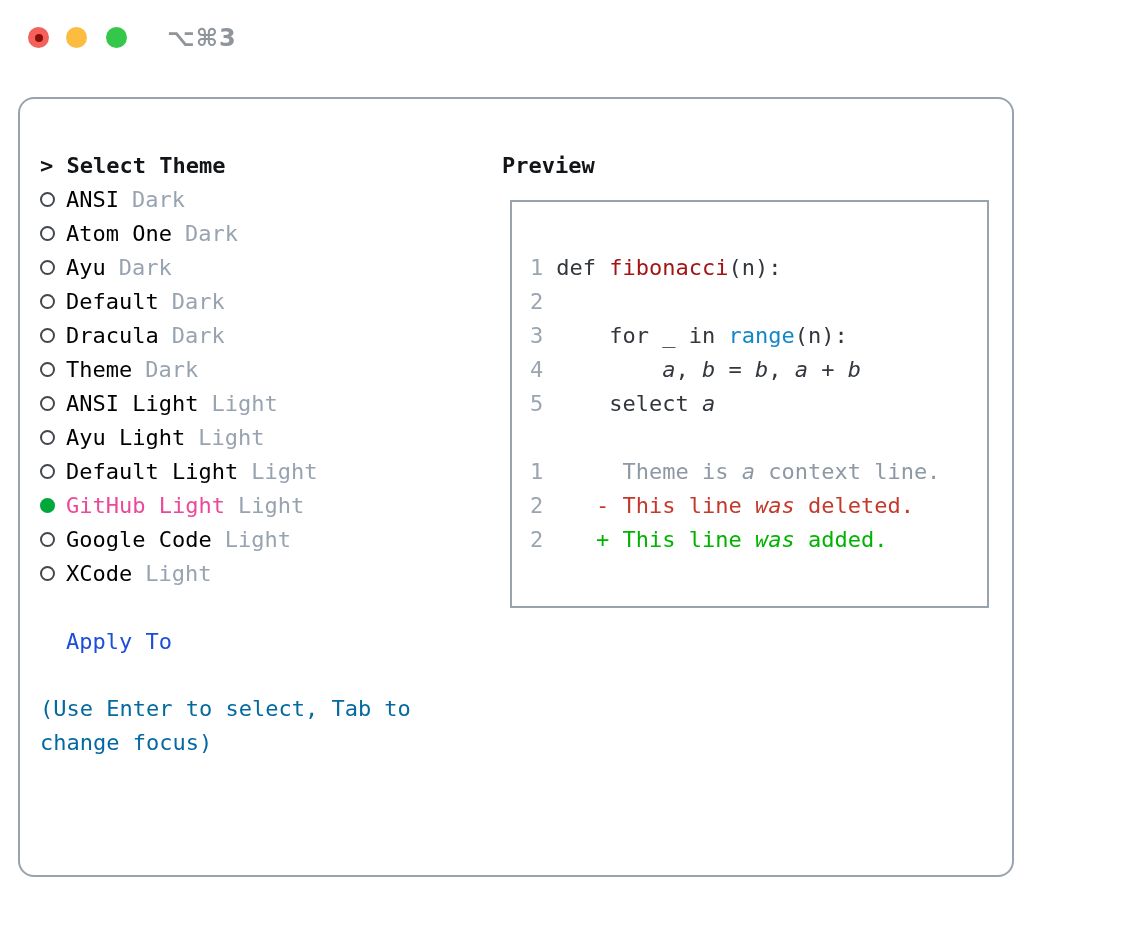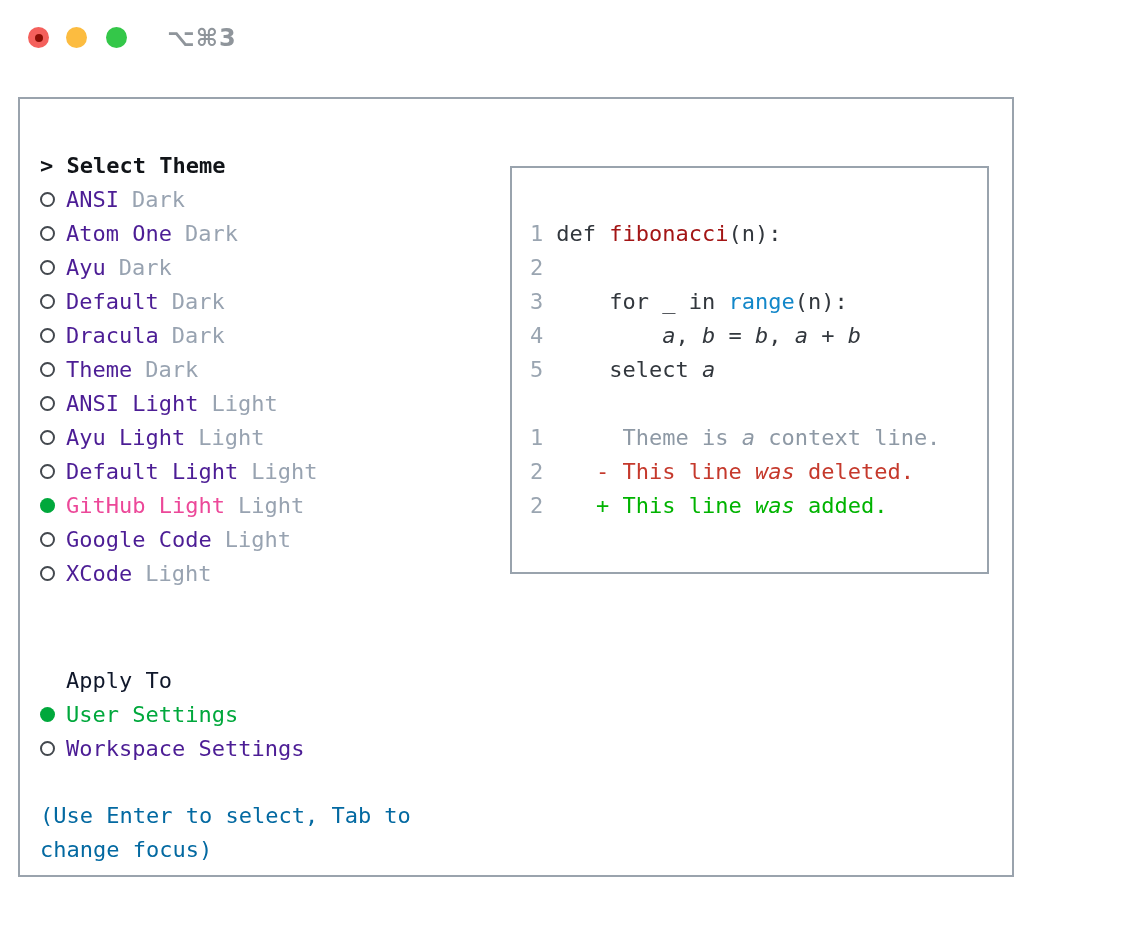--- a/index.html
+++ b/index.html
@@ -20,34 +20,34 @@
   .light .dot { position: absolute; left: 6.5px; top: 6.5px; width: 8px; height: 8px; border-radius: 50%; background: #8b0e05; }
   .shortcut {
     position: absolute; left: 167px; top: 24px;
     font-family: "DejaVu Sans", sans-serif; font-weight: bold;
     font-size: 24px; color: #8f959b; letter-spacing: 1px;
   }
 
   
   .panel {
     position: absolute; left: 18px; top: 97px; width: 996px; height: 780px;
-    border: 2px solid #9aa3ad; border-radius: 0; background: #ffffff;
+    border: 2px solid #9aa3ad; border-radius: 16px; background: #ffffff;
   }
 
   
   .left-col { position: absolute; left: 20px; top: 49px; width: 440px; }
   .row { height: 34px; display: flex; align-items: center; white-space: pre; font-size: 22px; }
   .row.blank { height: 34px; }
   .header-row { font-weight: bold; color: #111418; }
   .bullet-col { width: 26px; display: inline-flex; align-items: center; flex: 0 0 26px; }
   .circle { width: 15px; height: 15px; border-radius: 50%; border: 2px solid #43484e; background: transparent; }
   .circle.sel { border: none; }
-  .tname { color: #4c1d95; }
+  .tname { color: #000000; }
   .tvariant { margin-left: 13px; color: #98a3b1; }
-  .apply-header { color: #0f172a; padding-left: 26px; margin-top: 39px; }
+  .apply-header { color: #1d4ed8; padding-left: 26px; }
   .hint { margin-top: 0; width: 424px; font-size: 22px; line-height: 34px; color: #0369a1; }
 
   
   .right-col { position: absolute; left: 482px; top: 49px; }
   .preview-header { height: 34px; display: flex; align-items: center; font-size: 22px; font-weight: bold; color: #111418; }
   .preview-box {
     margin-top: 18px; margin-left: 8px;
     width: 479px; height: 408px;
     border: 2px solid #99a3ad; background: #ffffff;
     padding: 48px 0 0 18px; overflow: hidden;
@@ -84,29 +84,26 @@
           <div class="row"><span class="bullet-col"><span class="circle"></span></span><span class="tname">Theme</span><span class="tvariant">Dark</span></div>
           <div class="row"><span class="bullet-col"><span class="circle"></span></span><span class="tname">ANSI Light</span><span class="tvariant">Light</span></div>
           <div class="row"><span class="bullet-col"><span class="circle"></span></span><span class="tname">Ayu Light</span><span class="tvariant">Light</span></div>
           <div class="row"><span class="bullet-col"><span class="circle"></span></span><span class="tname">Default Light</span><span class="tvariant">Light</span></div>
           <div class="row"><span class="bullet-col"><span class="circle sel" style="background: rgb(0, 168, 60);"></span></span><span class="tname" style="color: #ec4899;">GitHub Light</span><span class="tvariant">Light</span></div>
           <div class="row"><span class="bullet-col"><span class="circle"></span></span><span class="tname">Google Code</span><span class="tvariant">Light</span></div>
           <div class="row"><span class="bullet-col"><span class="circle"></span></span><span class="tname">XCode</span><span class="tvariant">Light</span></div>
         </div>
       <div class="row blank"></div>
       <div class="row apply-header">Apply To</div>
-      <div id="apply-options">
-          <div class="row"><span class="bullet-col"><span class="circle sel" style="background: rgb(0, 168, 60);"></span></span><span class="tname" style="color: rgb(0, 168, 60);">User Settings</span></div>
-          <div class="row"><span class="bullet-col"><span class="circle"></span></span><span class="tname">Workspace Settings</span></div>
-        </div>
       <div class="row blank"></div>
       <div class="hint">(Use Enter to select, Tab to change focus)</div>
     </div>
 
     <div class="right-col">
+      <div class="preview-header">Preview</div>
       <div class="preview-box">
         <div id="code-lines">
             <div class="code-line"><span class="lnum">1</span><span class="lcontent"><span>def </span><span style="color: rgb(163, 21, 21);">fibonacci</span><span>(n):</span></span></div>
             <div class="code-line"><span class="lnum">2</span></div>
             <div class="code-line"><span class="lnum">3</span><span class="lcontent"><span>    for _ in </span><span style="color: rgb(18, 135, 201);">range</span><span>(n):</span></span></div>
             <div class="code-line"><span class="lnum">4</span><span class="lcontent"><span>        </span><span class="it">a</span><span>, </span><span class="it">b</span><span> = </span><span class="it">b</span><span>, </span><span class="it">a</span><span> + </span><span class="it">b</span></span></div>
             <div class="code-line"><span class="lnum">5</span><span class="lcontent"><span>    select </span><span class="it">a</span></span></div>
             <div class="code-line"><span class="lnum"></span><span class="lcontent"></span></div>
             <div class="code-line"><span class="lnum">1</span><span class="lcontent"><span style="color: rgb(142, 153, 165);">     Theme is </span><span class="it" style="color: rgb(142, 153, 165);">a</span><span style="color: rgb(142, 153, 165);"> context line.</span></span></div>
             <div class="code-line"><span class="lnum">2</span><span class="lcontent"><span style="color: rgb(197, 57, 44);">   - This line </span><span class="it" style="color: rgb(197, 57, 44);">was</span><span style="color: rgb(197, 57, 44);"> deleted.</span></span></div>

